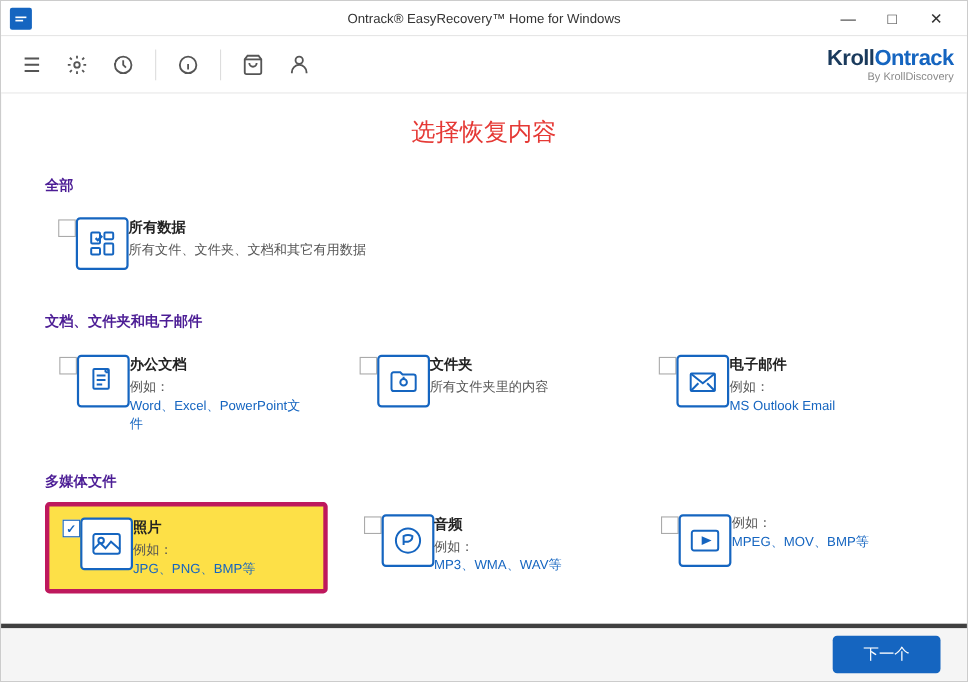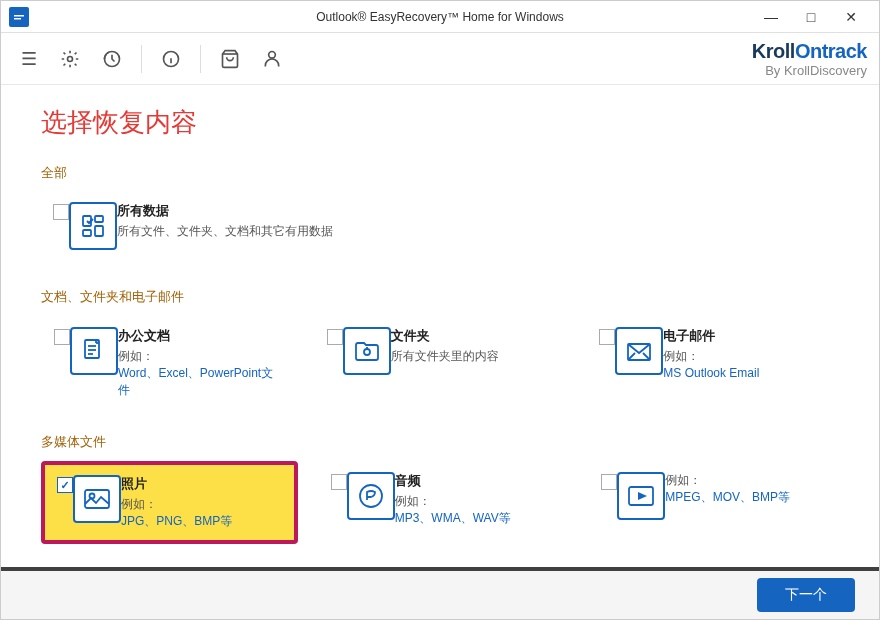--- a/index.html
+++ b/index.html
@@ -107,33 +107,33 @@
     }
     .toolbar-icon svg { width: 20px; height: 20px; }
 
     
     .main-content {
       flex: 1;
       padding: 20px 40px;
       overflow-y: auto;
     }
     .page-title {
-      text-align: left;
-      font-size: 26px;
+      text-align: center;
+      font-size: 22px;
       color: #e53935;
       font-weight: normal;
       margin-bottom: 24px;
     }
 
     
     .section-label {
       font-size: 13px;
-      color: #a16207;
+      color: #4c1d95;
       margin-bottom: 10px;
-      font-weight: normal;
+      font-weight: bold;
     }
 
     
     .options-row {
       display: flex;
       gap: 20px;
       margin-bottom: 24px;
     }
     .option-card {
       display: flex;
@@ -248,21 +248,21 @@
   <div class="title-bar">
     <div class="title-bar-left">
       <div class="title-bar-icon">
         <svg width="16" height="16" viewBox="0 0 16 16">
           <rect x="1" y="1" width="14" height="14" fill="#1565c0" rx="1"></rect>
           <rect x="3" y="6" width="10" height="1.5" fill="white"></rect>
           <rect x="3" y="9" width="7" height="1.5" fill="white"></rect>
         </svg>
       </div>
     </div>
-    <span class="title-bar-text">Outlook® EasyRecovery™ Home for Windows</span>
+    <span class="title-bar-text">Ontrack® EasyRecovery™ Home for Windows</span>
     <div class="title-bar-controls">
       <button class="title-btn">—</button>
       <button class="title-btn">□</button>
       <button class="title-btn close">✕</button>
     </div>
   </div>
 
   <div class="toolbar">
     <span class="toolbar-menu-icon">☰</span>
     <div class="toolbar-icon">
@@ -297,21 +297,21 @@
     <div class="toolbar-icon">
       <svg viewBox="0 0 24 24" fill="none" stroke="#555" stroke-width="2">
         <circle cx="12" cy="7" r="4"></circle>
         <path d="M4 21v-1a8 8 0 0116 0v1"></path>
       </svg>
     </div>
     <div style="margin-left:auto; text-align:right;">
       <div style="font-size:20px; font-weight:bold; color:#1a3a5c; letter-spacing:-0.5px;">
         <span style="color:#1a3a5c;">Kroll</span><span style="color:#1565c0;">Ontrack</span>
       </div>
-      <span style="font-size:13px; color:#888; display:block;">By KrollDiscovery</span>
+      <span style="font-size:10px; color:#888; display:block;">By KrollDiscovery</span>
     </div>
   </div>
 
   <div class="main-content">
     <h1 class="page-title">选择恢复内容</h1>
 
     <div class="section-label">全部</div>
     <div class="all-data-card">
       <div class="option-checkbox"></div>
       <div class="option-icon-box">

